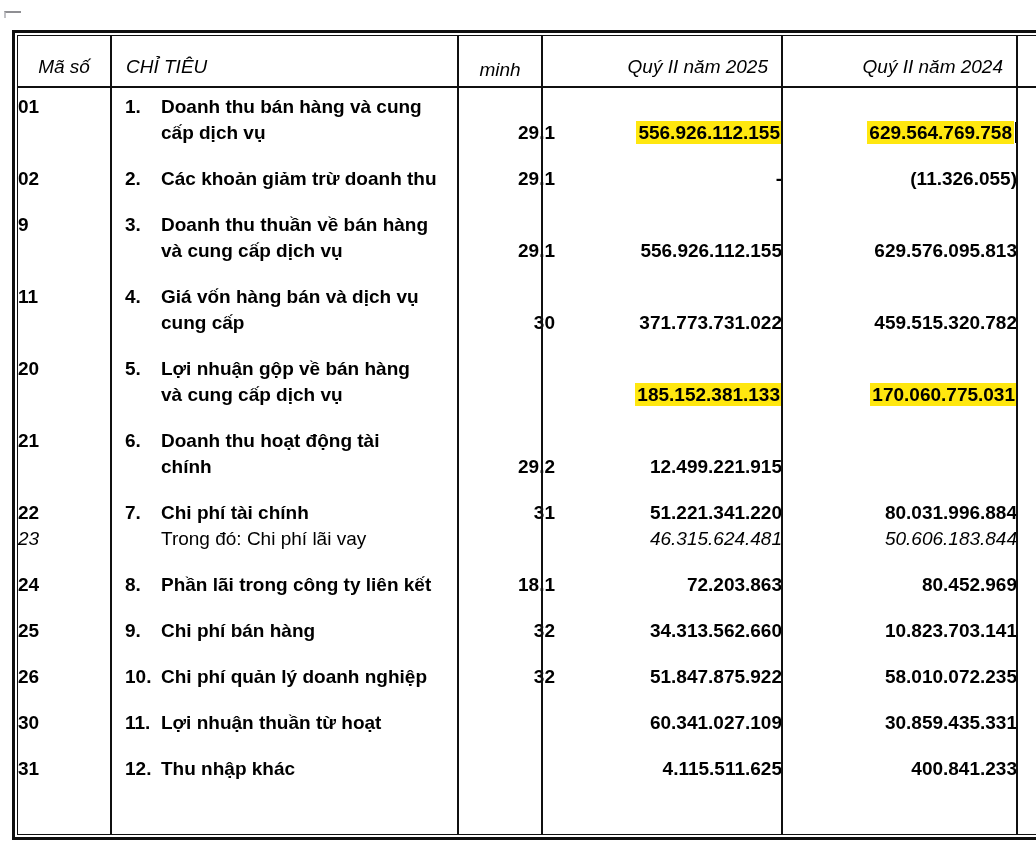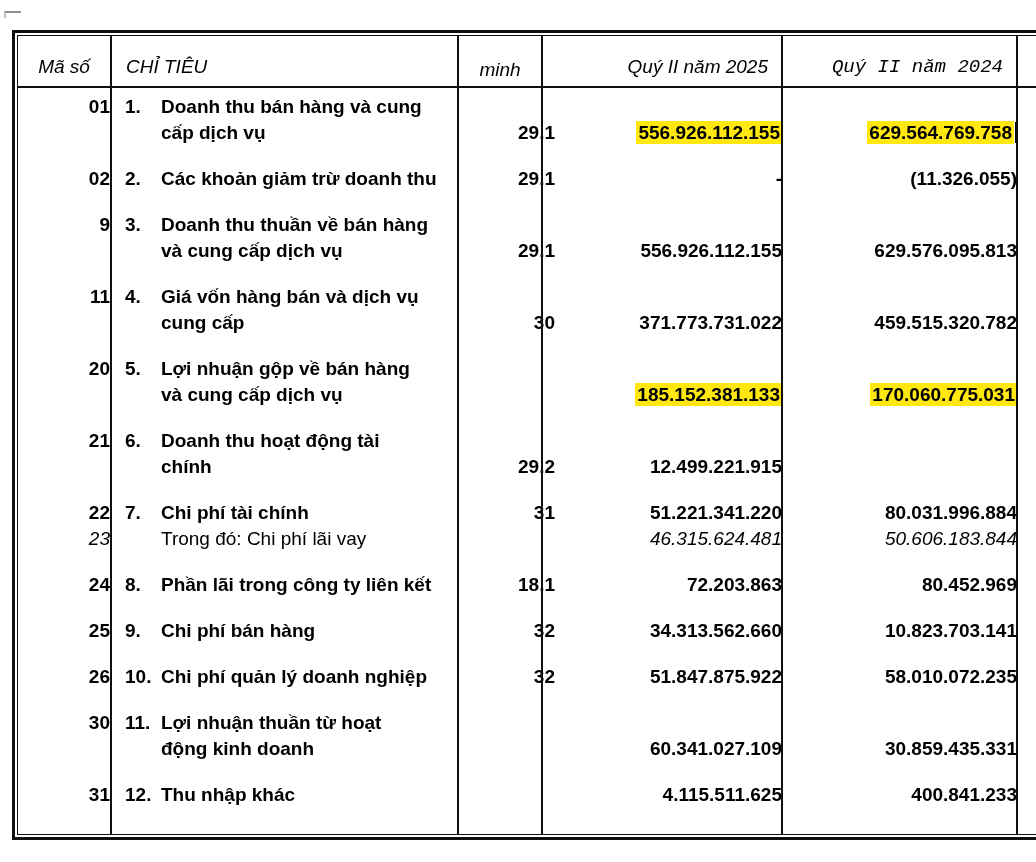--- a/index.html
+++ b/index.html
@@ -18,25 +18,25 @@
 
   .header-row{display:flex;height:52px;border-bottom:2px solid #101010;box-sizing:border-box;
     font-style:italic;font-size:19px;font-weight:normal;}
   .h-code{width:92px;display:flex;align-items:flex-end;justify-content:center;padding-bottom:8px;box-sizing:border-box;}
   .h-item{width:345px;margin-left:2px;display:flex;align-items:flex-end;padding:0 0 8px 14px;box-sizing:border-box;}
   .h-note{width:82px;margin-left:2px;display:flex;flex-direction:column;justify-content:flex-end;
     text-align:center;line-height:21px;padding-bottom:6px;box-sizing:border-box;gap:29px;}
   .h-v1{width:238px;margin-left:2px;display:flex;align-items:flex-end;justify-content:flex-end;
     padding:0 13px 8px 0;box-sizing:border-box;}
   .h-v2{width:233px;margin-left:2px;display:flex;align-items:flex-end;justify-content:flex-end;
-    padding:0 13px 8px 0;box-sizing:border-box;font-family:Liberation Mono, monospace;}
+    padding:0 13px 8px 0;box-sizing:border-box;}
 
   .body-rows{padding-top:6px;}
   .row{display:flex;align-items:flex-start;margin-bottom:20px;font-size:19px;font-weight:bold;line-height:26px;}
-  .c-code{width:92px;text-align:right;}
+  .c-code{width:92px;text-align:left;}
   .c-code .code2{font-style:italic;font-weight:normal;}
   .c-item{width:345px;margin-left:2px;padding-left:13px;box-sizing:border-box;display:flex;}
   .item-num{width:36px;flex:none;}
   .item-text{flex:1;}
   .item-text div{white-space:nowrap;}
   .item-text .sub{font-weight:normal;}
   .c-note{width:82px;margin-left:16px;text-align:right;align-self:flex-end;}
   .c-note.top{align-self:flex-start;}
   .c-v1{width:238px;margin-left:2px;text-align:right;padding-right:13px;box-sizing:border-box;
     align-self:flex-end;white-space:nowrap;}
@@ -210,21 +210,20 @@
         <div class="c-v1">51.847.875.922</div>
         <div class="c-v2">58.010.072.235</div>
       </div>
 
       <div class="row">
         <div class="c-code">30</div>
         <div class="c-item">
           <div class="item-num">11.</div>
           <div class="item-text">
             <div>Lợi nhuận thuần từ hoạt</div>
-            <div>động kinh doanh</div>
           </div>
         </div>
         <div class="c-note"></div>
         <div class="c-v1">60.341.027.109</div>
         <div class="c-v2">30.859.435.331</div>
       </div>
 
       <div class="row">
         <div class="c-code">31</div>
         <div class="c-item">

